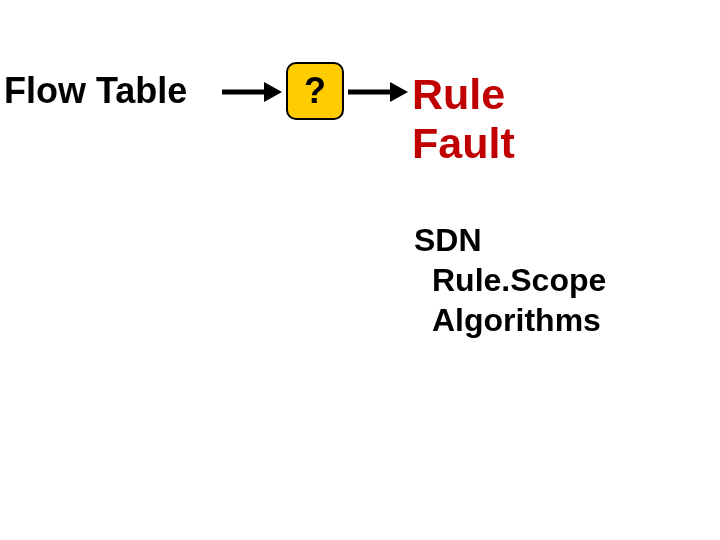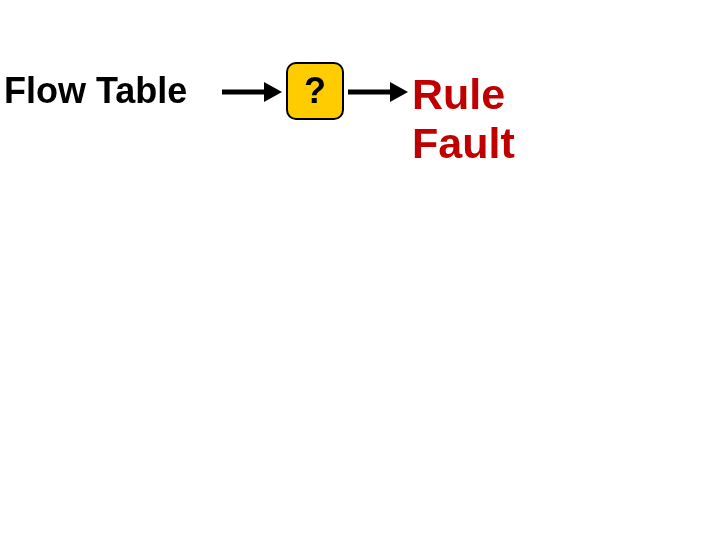--- a/index.html
+++ b/index.html
@@ -79,14 +79,19 @@
     <span>?</span>
   </div>
 
   <svg class="arrow" style="left:346px; top:80px;" width="64" height="24" viewBox="0 0 64 24">
     <line x1="2" y1="12" x2="46" y2="12" stroke="#000" stroke-width="5"></line>
     <polygon points="44,2 62,12 44,22" fill="#000"></polygon>
   </svg>
 
   <div class="rule-fault">Rule Fault</div>
 
+  <div class="sublist">
+    <div class="row1">SDN</div>
+    <div class="row2">Rule.Scope</div>
+    <div class="row3">Algorithms</div>
+  </div>
 
 </div>
 
 </body></html>

